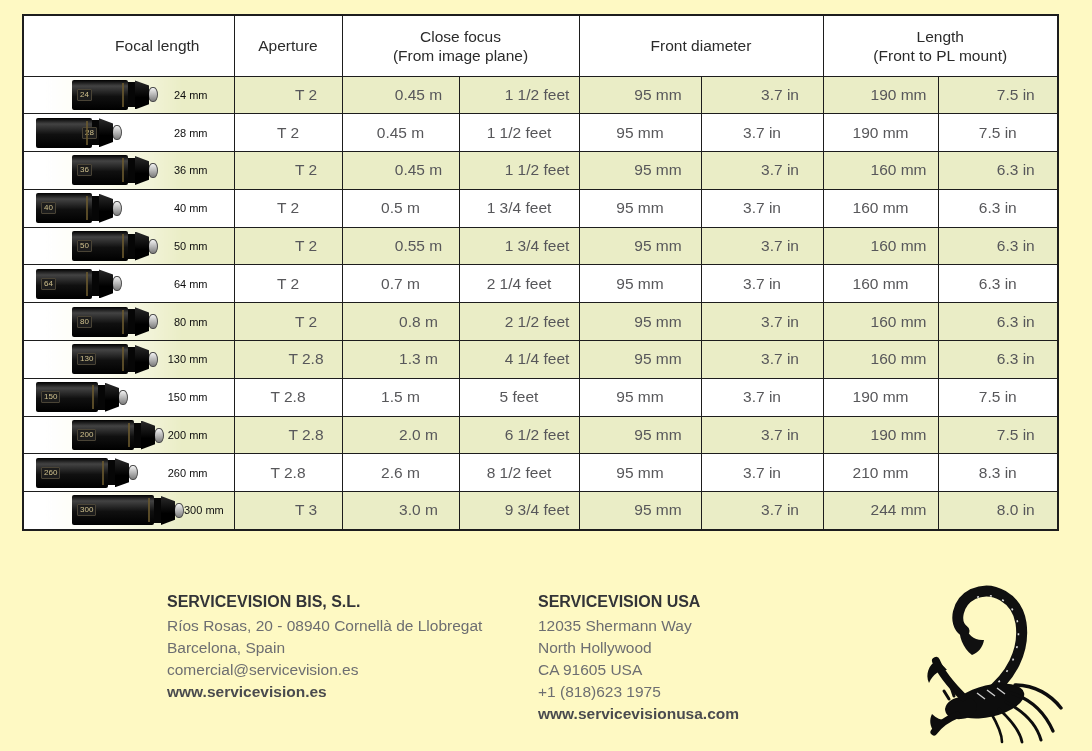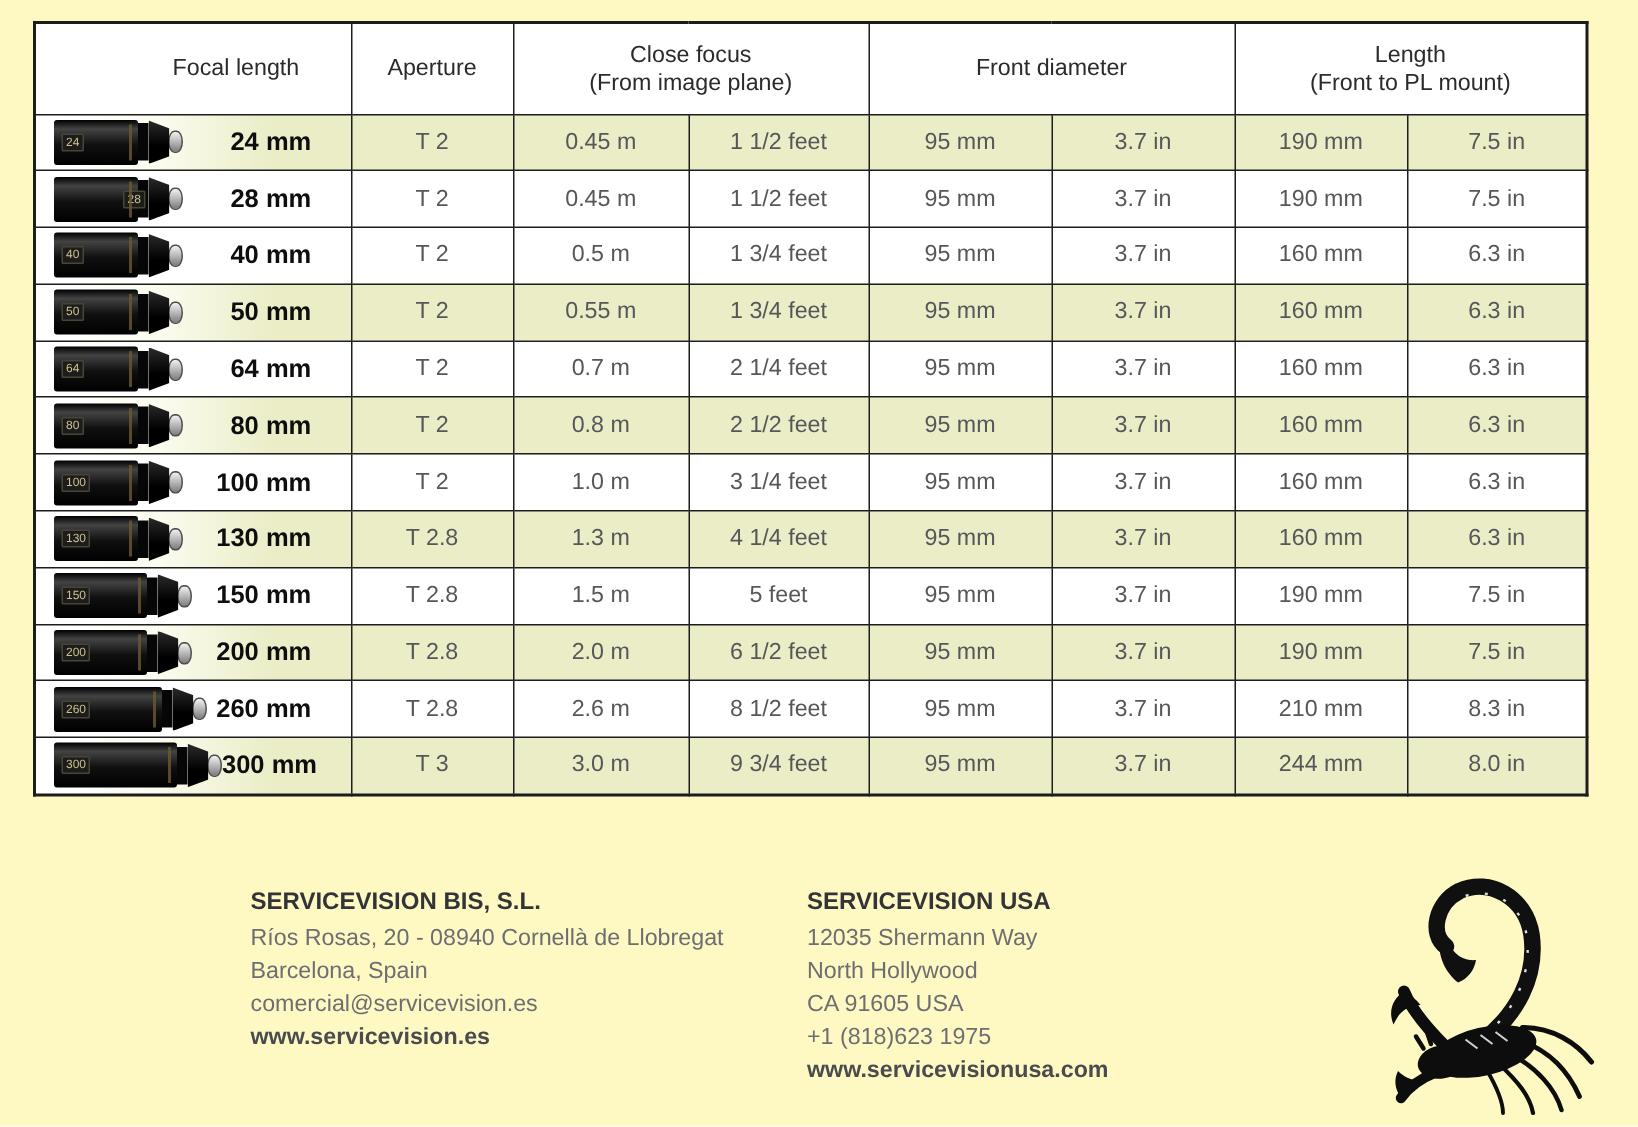--- a/index.html
+++ b/index.html
@@ -9,26 +9,26 @@
 
   
   table.spec { position:absolute; left:22px; top:14px; width:1035px;
     border-collapse:collapse; table-layout:fixed; border:2px solid #1d1d1d; }
   .spec th, .spec td { border:1.6px solid #1d1d1d; text-align:center; vertical-align:middle; }
   .spec thead tr { height:61px; }
   .spec th { font-weight:400; font-size:15.5px; color:#2b2b2b; background:#fff; line-height:19px; }
   .spec th.h-focal { text-align:right; padding-right:34px; }
   .spec tbody tr { height:37.8px; }
   .spec td { font-size:15.5px; color:#57575a; background:#fff; }
-  .spec tr.hl td { background:#eaedc6; }
+  .spec tr.hl td { background:#eaedc6;padding-left:36px; }
   .spec td.c-focal { background:#fff; padding:0; }
   .spec tr.hl td.c-focal { background:linear-gradient(90deg,#ffffff 10%,#fbfbee 40%,#eaedc6 75%); }
 
   .focal-wrap { display:flex; align-items:center; justify-content:space-between; padding:0 26px 0 12px; height:100%; }
-  .focal-label { font-weight:bold; font-size:17px; color:#0e0e0e; white-space:nowrap;text-align:right; }
+  .focal-label { font-weight:normal; font-size:11px; color:#0e0e0e; white-space:nowrap;text-align:right; }
 
   
   .lens { display:inline-flex; align-items:center; height:34px; flex:none; }
   .lens-body { height:30px; border-radius:2px; position:relative; display:flex; align-items:center;
     background:linear-gradient(180deg,#000 0%,#434343 20%,#101010 55%,#000 100%); }
   .lens-body::after { content:""; position:absolute; right:4px; top:3px; bottom:3px; width:2px; background:#6b5a2e; opacity:.8; }
   .lens-num { color:#cfc08c; font-size:8px; line-height:1; padding:1px 2px; background:#1c1c1c; border:1px solid #4a4436; border-radius:1px; margin-left:5px; }
   .lens-step { width:7px; height:25px; background:#060606; }
   .lens-cone { width:14px; height:29px; background:linear-gradient(180deg,#2a2a2a,#000 60%);
     clip-path:polygon(0 0,100% 18%,100% 82%,0 100%); }
@@ -121,20 +121,42 @@
         </div>
       </td>
       <td>T 2</td>
       <td>0.45 m</td>
       <td>1 1/2 feet</td>
       <td>95 mm</td>
       <td>3.7 in</td>
       <td>190 mm</td>
       <td>7.5 in</td>
     </tr>
+        <tr class="hl">
+      <td class="c-focal">
+        <div class="focal-wrap">
+          <span class="lens">
+            <span class="lens-body" style="width: 56px;">
+                  <span class="lens-num">36</span>
+                </span>
+            <span class="lens-step"></span>
+            <span class="lens-cone"></span>
+            <span class="lens-tip"></span>
+          </span>
+          <span class="focal-label">36 mm</span>
+        </div>
+      </td>
+      <td>T 2</td>
+      <td>0.45 m</td>
+      <td>1 1/2 feet</td>
+      <td>95 mm</td>
+      <td>3.7 in</td>
+      <td>160 mm</td>
+      <td>6.3 in</td>
+    </tr>
         <tr>
       <td class="c-focal">
         <div class="focal-wrap">
           <span class="lens">
             <span class="lens-body" style="width: 56px;">
                   <span class="lens-num">40</span>
                 </span>
             <span class="lens-step"></span>
             <span class="lens-cone"></span>
             <span class="lens-tip"></span>
@@ -204,42 +226,20 @@
             <span class="lens-step"></span>
             <span class="lens-cone"></span>
             <span class="lens-tip"></span>
           </span>
           <span class="focal-label">80 mm</span>
         </div>
       </td>
       <td>T 2</td>
       <td>0.8 m</td>
       <td>2 1/2 feet</td>
-      <td>95 mm</td>
-      <td>3.7 in</td>
-      <td>160 mm</td>
-      <td>6.3 in</td>
-    </tr>
-        <tr>
-      <td class="c-focal">
-        <div class="focal-wrap">
-          <span class="lens">
-            <span class="lens-body" style="width: 56px;">
-                  <span class="lens-num">100</span>
-                </span>
-            <span class="lens-step"></span>
-            <span class="lens-cone"></span>
-            <span class="lens-tip"></span>
-          </span>
-          <span class="focal-label">100 mm</span>
-        </div>
-      </td>
-      <td>T 2</td>
-      <td>1.0 m</td>
-      <td>3 1/4 feet</td>
       <td>95 mm</td>
       <td>3.7 in</td>
       <td>160 mm</td>
       <td>6.3 in</td>
     </tr>
         <tr class="hl">
       <td class="c-focal">
         <div class="focal-wrap">
           <span class="lens">
             <span class="lens-body" style="width: 56px;">

